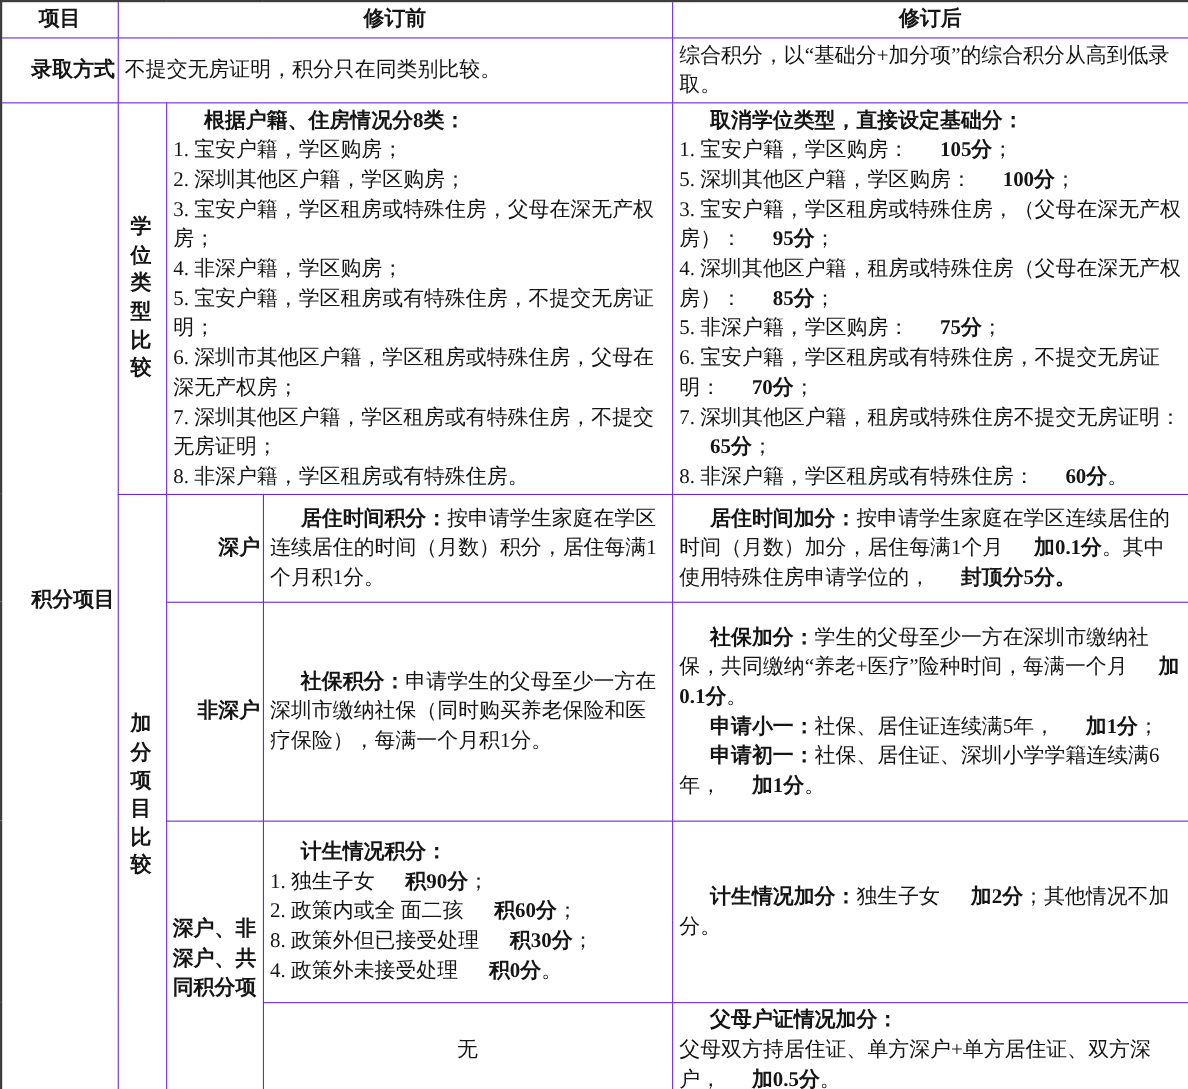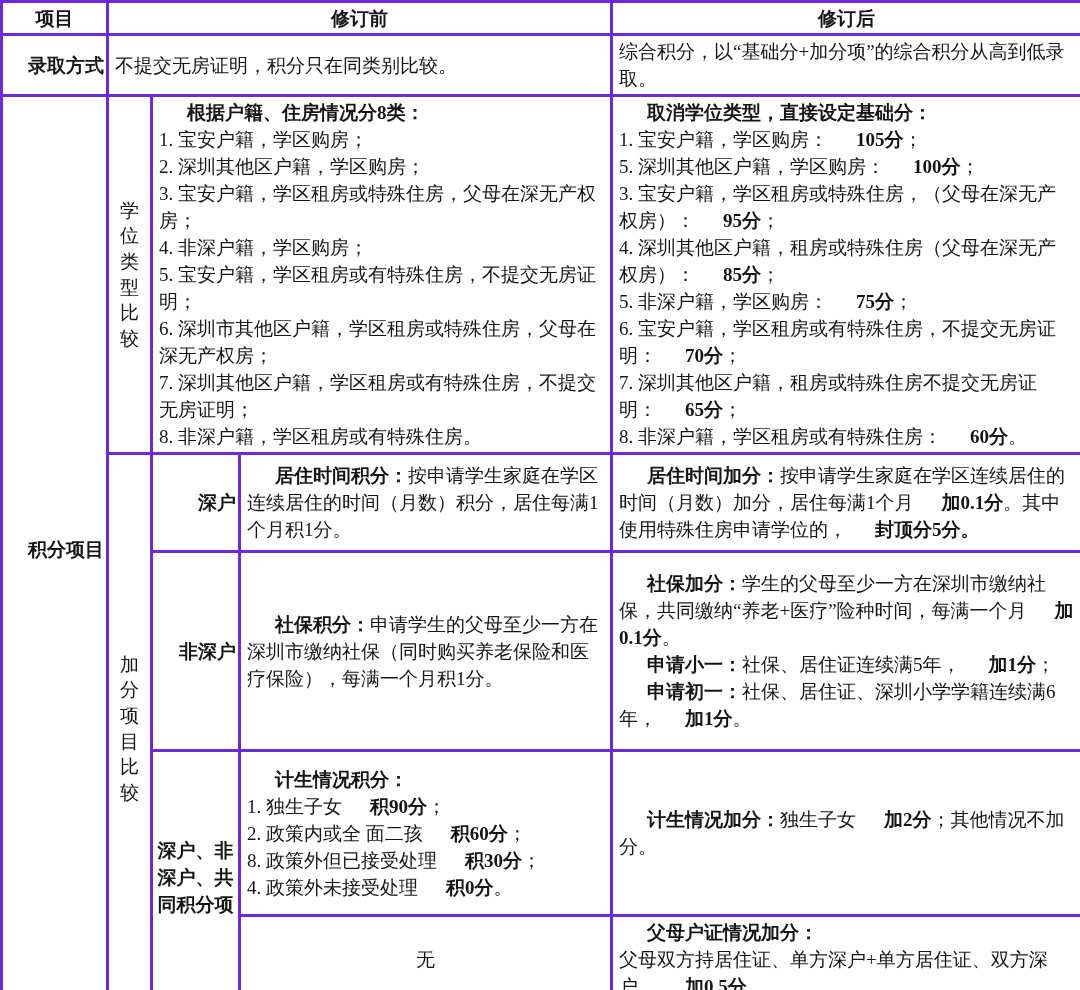--- a/index.html
+++ b/index.html
@@ -1,26 +1,26 @@
 <!DOCTYPE html>
 <html><head>
 <meta charset="utf-8">
 <style>
   html,body{margin:0;padding:0;background:#ffffff;}
   body{width:1080px;height:990px;overflow:hidden;
        font-family:"Liberation Serif","DejaVu Serif",serif;color:#151515;}
   table.cmp{border-collapse:collapse;table-layout:fixed;width:1080px;height:988px;
             background:#ffffff;border:2px solid #3d3d3d;}
-  td,th{border:3px solid #6d28d9;padding:2px 6px;font-size:19px;line-height:27px;
+  td,th{border:1px solid #6d28d9;padding:2px 6px;font-size:19px;line-height:27px;
         vertical-align:middle;overflow:hidden;}
   th{font-weight:bold;text-align:center;padding:1px 2px;}
   .lbl{font-weight:bold;text-align:right;padding:2px 2px;}
   .vcell{text-align:center;padding:0;}
   .vlabel{display:inline-block;width:1.1em;word-break:break-all;
-          line-height:1.35;font-weight:normal;text-align:center;vertical-align:middle;}
+          line-height:1.35;font-weight:bold;text-align:left;vertical-align:middle;}
   .wrap-lbl{font-weight:bold;text-align:center;word-break:break-all;padding:2px 3px;}
   .content .para{margin:0;}
   .center-txt{text-align:center;}
   b{font-weight:bold;margin-left:28px;}
 </style>
 </head>
 <body>
 
 <table class="cmp">
   <colgroup>

